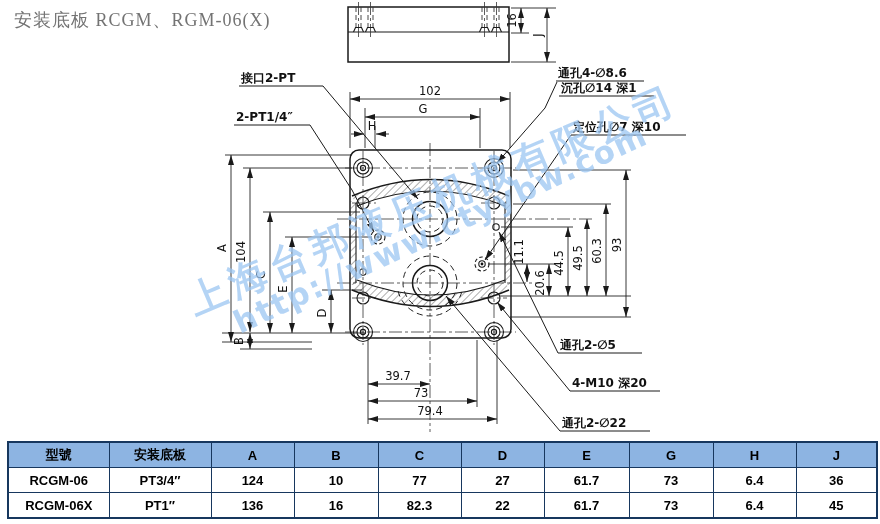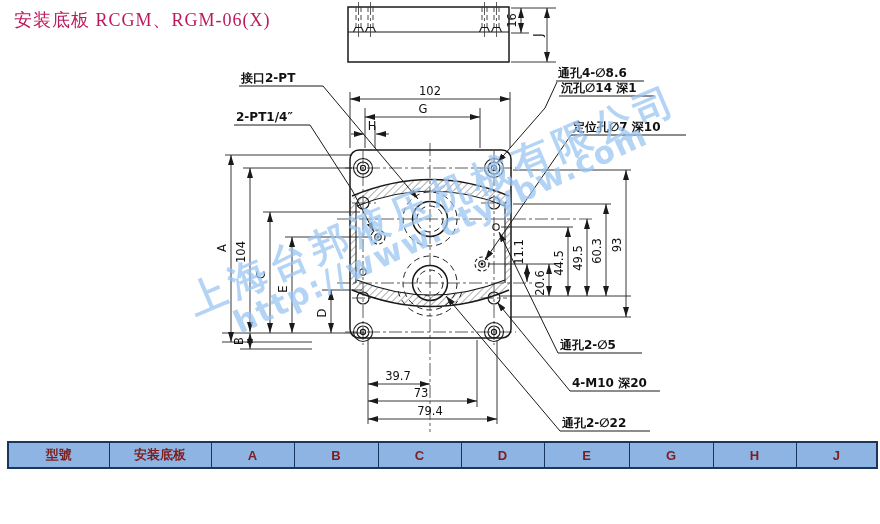--- a/index.html
+++ b/index.html
@@ -1,34 +1,34 @@
 <!DOCTYPE html>
 <html><head>
 <meta charset="utf-8">
 <style>
   html,body{margin:0;padding:0;background:#fff;}
   #page{position:relative;width:880px;height:524px;background:#fff;overflow:hidden;
         font-family:"Liberation Sans",sans-serif;}
-  #title{position:absolute;left:14px;top:8px;font-size:18px;color:#be185d;
+  #title{position:absolute;left:14px;top:8px;font-size:18px;color:#737373;
          font-family:"Liberation Serif","DejaVu Serif",serif;letter-spacing:1px;white-space:nowrap;}
   svg{position:absolute;left:0;top:0;}
   svg text{font-family:"DejaVu Sans","Liberation Sans",sans-serif;}
   .ln{stroke:#1a1a1a;stroke-width:1.5;fill:none;}
   .th{stroke:#1a1a1a;stroke-width:1.1;fill:none;}
   .ext{stroke:#222;stroke-width:0.9;fill:none;}
   .dim{stroke:#222;stroke-width:0.9;fill:none;}
   .cl{stroke:#333;stroke-width:0.8;fill:none;stroke-dasharray:13 3 3 3;}
   .hid{stroke:#333;stroke-width:0.9;fill:none;stroke-dasharray:5 3;}
   .dsh{stroke:#222;stroke-width:1;fill:none;stroke-dasharray:6 4;}
   .ldr{stroke:#1a1a1a;stroke-width:1;fill:none;}
   .dimtxt{font-size:11.5px;fill:#111;}
   .calltxt{font-size:12px;fill:#111;font-weight:600;}
   .wm{fill:#9cc6f2;opacity:0.75;font-weight:600;}
   #spec{position:absolute;left:7px;top:441px;width:869px;border-collapse:collapse;
-        font-size:13px;font-weight:bold;color:#7f1d1d;table-layout:fixed;
+        font-size:13px;font-weight:bold;color:#000000;table-layout:fixed;
         border:2px solid #17375E;}
   #spec td,#spec th{border:1px solid #17375E;text-align:center;height:24px;padding:0;overflow:hidden;}
   #spec thead th{background:#8DB4E2;font-weight:bold;}
   #spec tbody td{background:#fff;}
 </style>
 </head>
 <body>
 
 <div id="page">
 
@@ -313,16 +313,40 @@
         <th>B</th>
         <th>C</th>
         <th>D</th>
         <th>E</th>
         <th>G</th>
         <th>H</th>
         <th>J</th>
       </tr>
     </thead>
     <tbody>
+      <tr>
+        <td>RCGM-06</td>
+        <td>PT3/4″</td>
+        <td>124</td>
+        <td>10</td>
+        <td>77</td>
+        <td>27</td>
+        <td>61.7</td>
+        <td>73</td>
+        <td>6.4</td>
+        <td>36</td>
+      </tr>
+      <tr>
+        <td>RCGM-06X</td>
+        <td>PT1″</td>
+        <td>136</td>
+        <td>16</td>
+        <td>82.3</td>
+        <td>22</td>
+        <td>61.7</td>
+        <td>73</td>
+        <td>6.4</td>
+        <td>45</td>
+      </tr>
     </tbody>
   </table>
 
 </div>
 
 </body></html>

